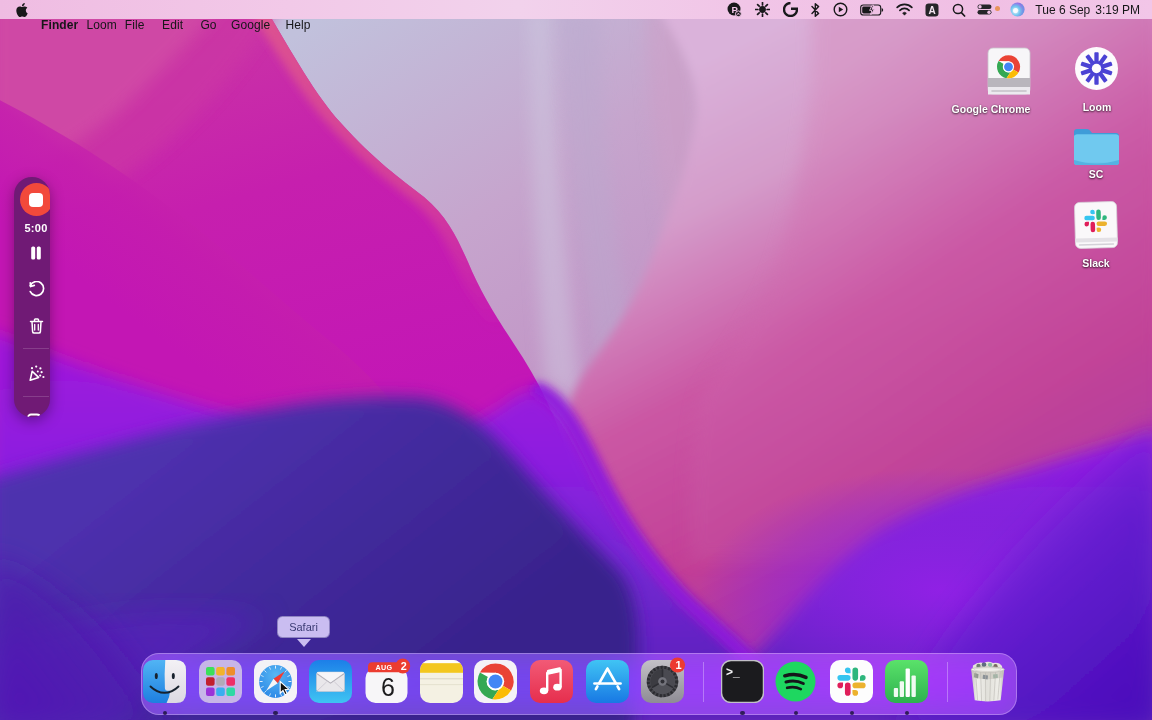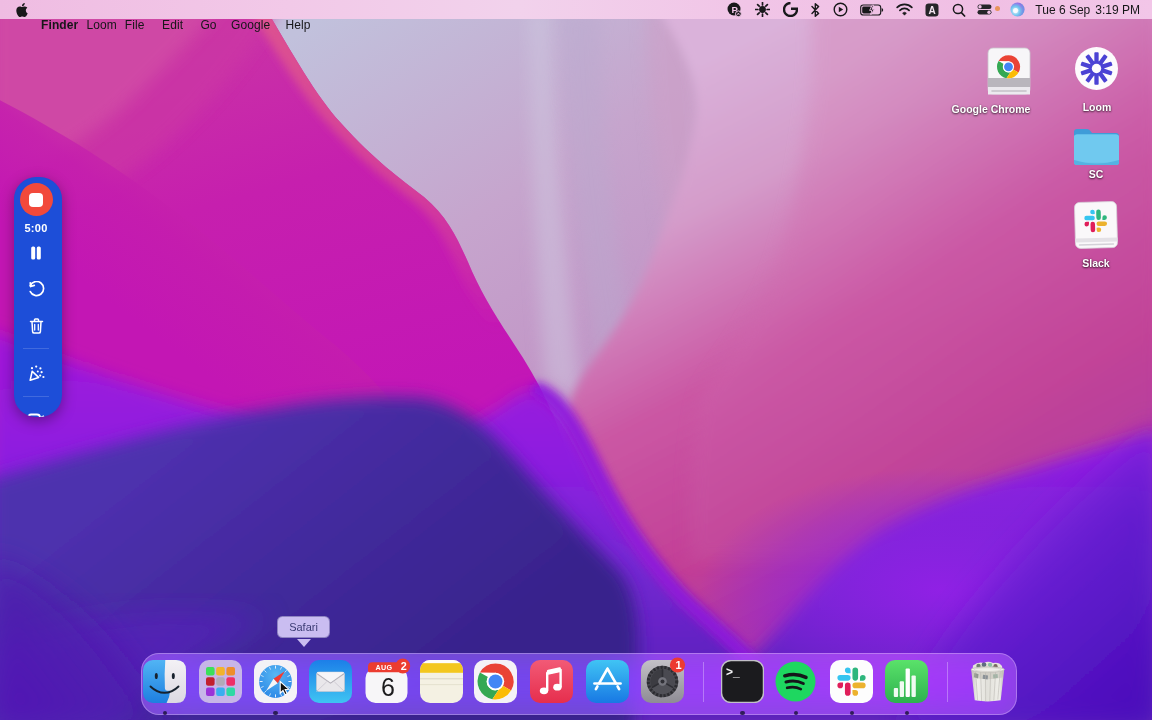--- a/index.html
+++ b/index.html
@@ -6,22 +6,22 @@
   html,body { width:1152px; height:720px; overflow:hidden; }
   body { font-family:"Liberation Sans", sans-serif; position:relative; }
   #wall { position:absolute; left:0; top:0; width:1152px; height:720px; }
   
   #menubar { position:absolute; left:0; top:0; width:1152px; height:19px;
     background:linear-gradient(90deg,#efbce2 0%,#f2c9e8 25%,#f2d2ec 45%,#f1c5e7 65%,#f0bfe4 85%,#f2c6e8 100%);
     color:#161618; font-size:12px; }
   .mitem { position:absolute; top:18px; transform:translateX(-50%); letter-spacing:0.1px; }
   #mb-right { position:absolute; right:0; top:0; height:19px; display:flex; align-items:center; }
   
-  #loombar { position:absolute; left:14px; top:177px; width:48px; height:240px;
-    background:#1d4ed8; border-radius:22px; box-shadow:0 4px 14px rgba(0,0,0,.35); overflow:hidden; }
+  #loombar { position:absolute; left:14px; top:177px; width:36px; height:240px;
+    background:#701a75; border-radius:22px; box-shadow:0 4px 14px rgba(0,0,0,.35); overflow:hidden; }
   #recbtn { position:absolute; left:5.5px; top:6px; width:33px; height:33px; border-radius:50%;
     background:#f2493b; display:flex; align-items:center; justify-content:center; }
   #recbtn .sq { width:14px; height:14px; border-radius:4px; background:#fff; }
   #timer { position:absolute; left:0; top:45px; width:44px; text-align:center;
     color:#fff; font-size:11px; font-weight:bold; letter-spacing:.3px;}
   .licon { position:absolute; left:0; width:44px; display:flex; justify-content:center; }
   .ldiv { position:absolute; left:9px; width:26px; height:1px; background:rgba(255,255,255,.16); }
   
   .dlabel { position:absolute; color:#fff; font-size:10.5px; font-weight:bold; text-align:center;
     text-shadow:0 1px 2px rgba(0,0,0,.65), 0 0 2px rgba(0,0,0,.35); white-space:nowrap; }

